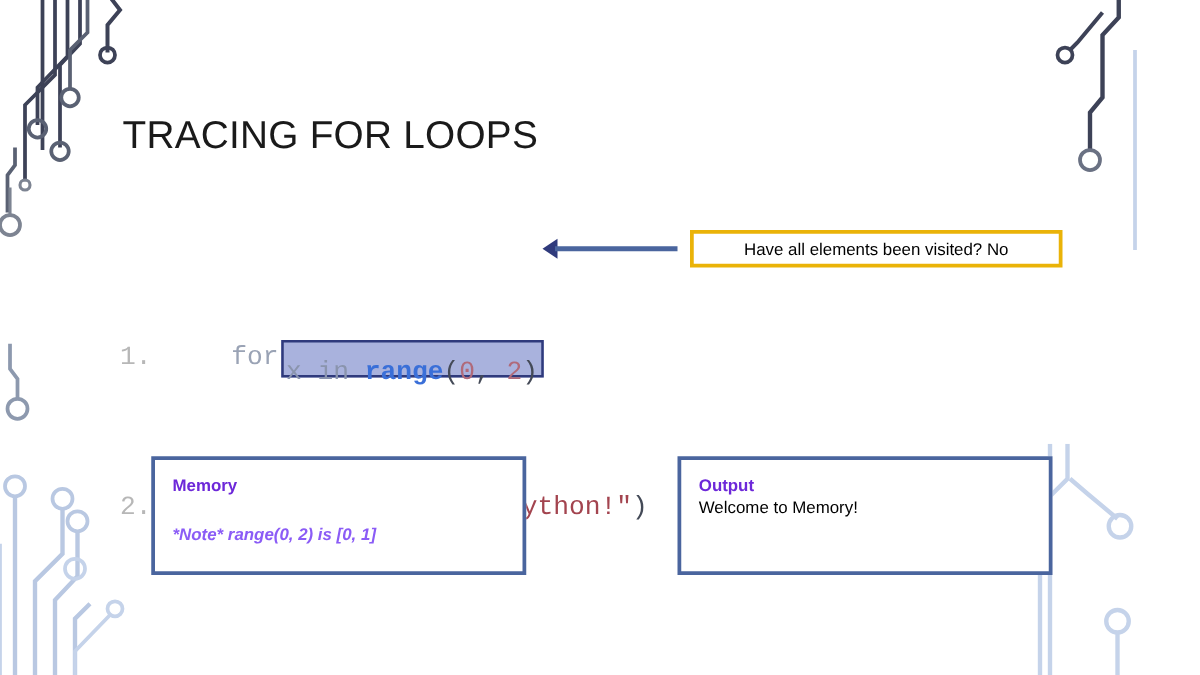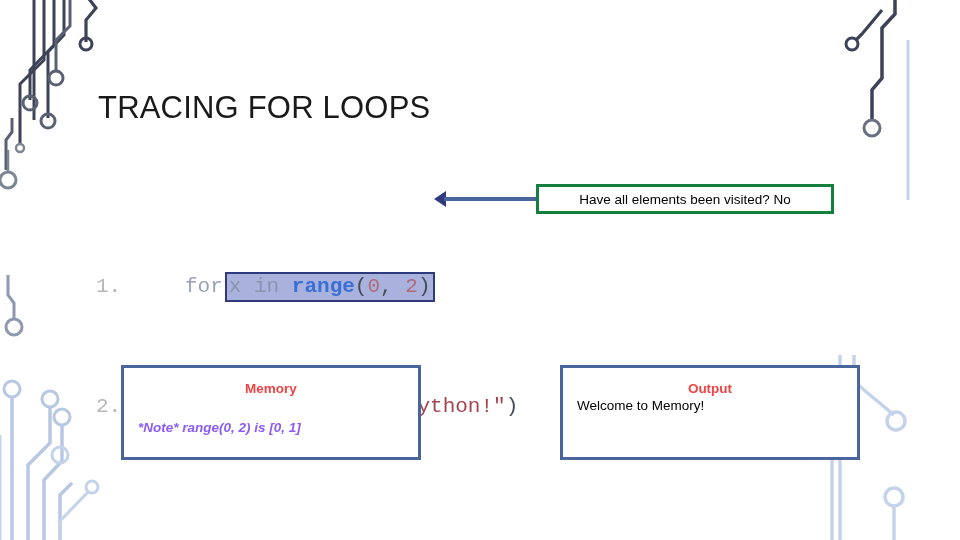--- a/index.html
+++ b/index.html
@@ -69,37 +69,37 @@
   .kw       { color: #9aa3b5; margin-left: 43px; }
   .fn       { color: #3a6fd8; font-weight: bold; }
   .num      { color: #b06a7a; }
   .str      { color: #a3444f; }
   .punct    { color: #444a57; }
   .ident    { color: #8a94ad; }
 
   .highlight {
     background: #a9b2dd;
     border: 2px solid #2f3a7c;
-    padding: 0 2px;
+    padding: 12px 2px;
     margin-left: 2px;
     box-sizing: border-box;
     display: inline-block;
     line-height: 26px;
     height: 30px;
   }
 
   
   .callout {
     position: absolute;
-    left: 536px;
+    left: 552px;
     top: 184px;
     width: 298px;
     height: 30px;
     background: #ffffff;
-    border: 3px solid #15803d;
+    border: 3px solid #eab308;
     box-sizing: border-box;
     display: flex;
     align-items: center;
     justify-content: center;
     font-size: 13.5px;
     color: #000000;
     white-space: nowrap;
   }
   .connector {
     position: absolute;
@@ -122,28 +122,27 @@
 
   
   .panel {
     position: absolute;
     background: #ffffff;
     border: 3px solid #4a659e;
     box-sizing: border-box;
     padding: 12px 14px;
   }
   .panel-memory { left: 121px; top: 365px; width: 300px; height: 95px; }
-  .panel-output { left: 560px; top: 365px; width: 300px; height: 95px; }
+  .panel-output { left: 542px; top: 365px; width: 300px; height: 95px; }
 
   .panel-title {
     font-size: 13.5px;
     font-weight: bold;
-    color: #ef4444;
+    color: #6d28d9;
     line-height: 17px;
-    text-align: center;
   }
   .panel-text {
     font-size: 13.5px;
     color: #000000;
     line-height: 18px;
   }
   .struck {
     text-decoration: line-through;
     color: #6d7fa3;
   }

